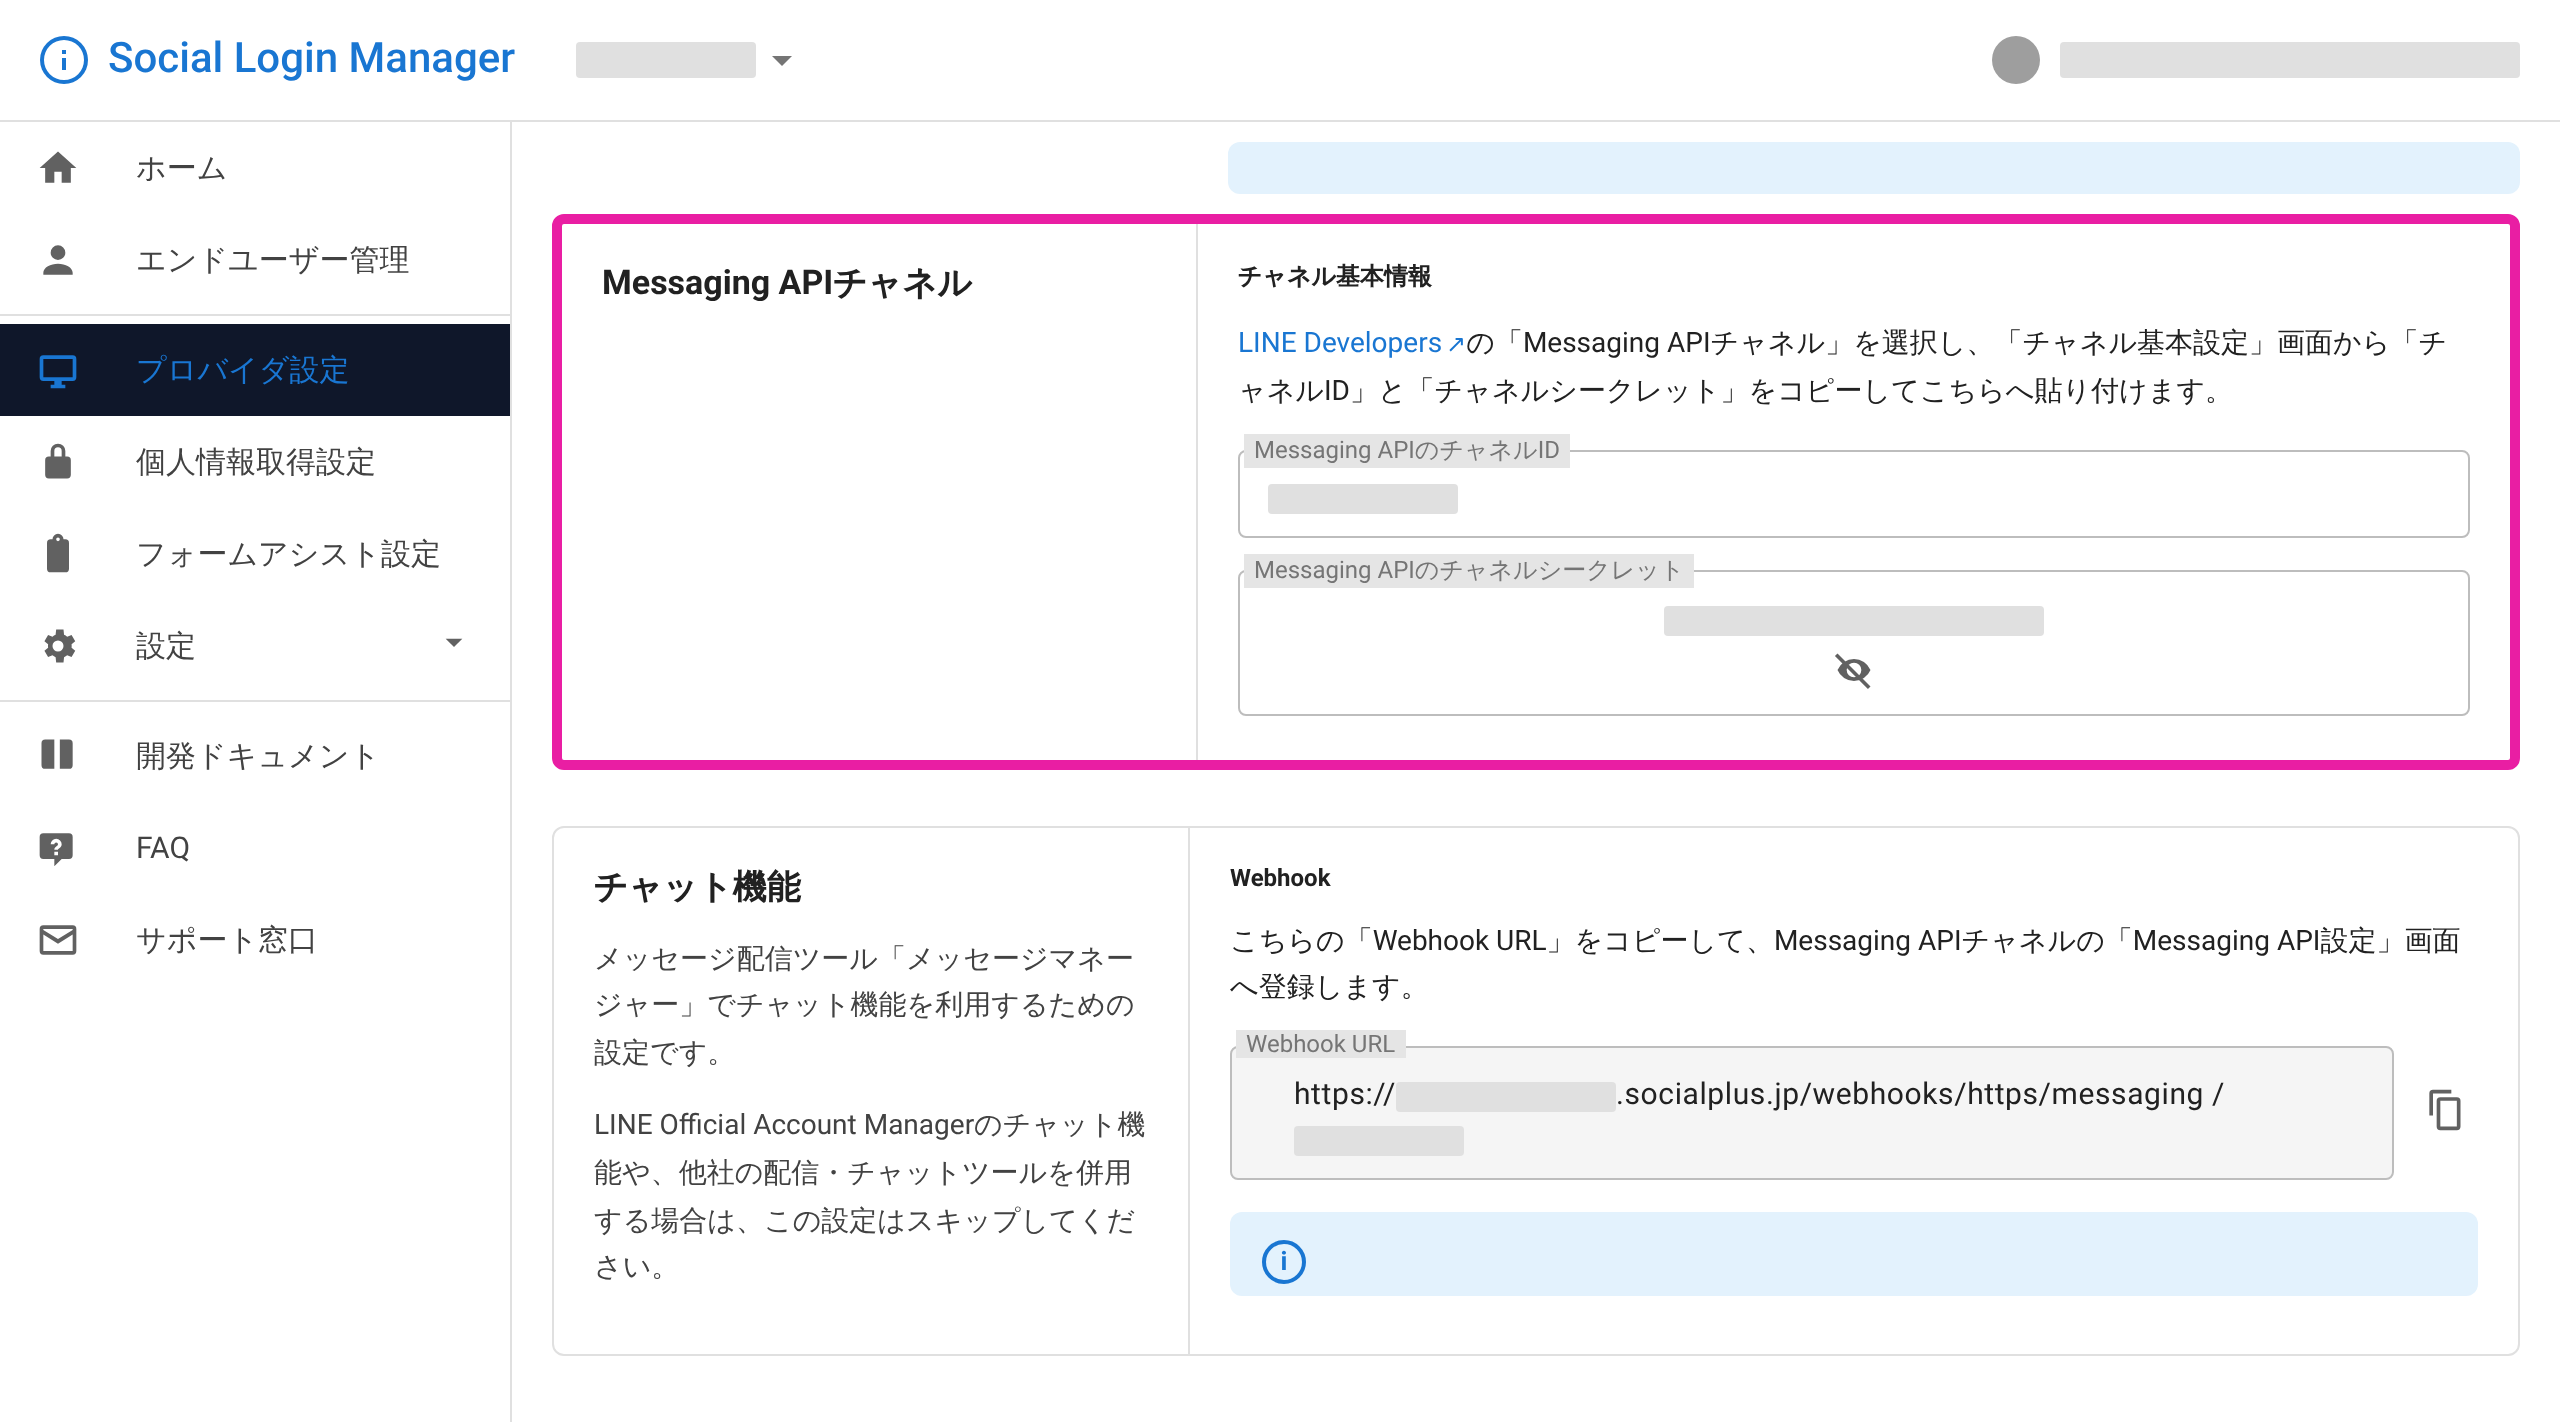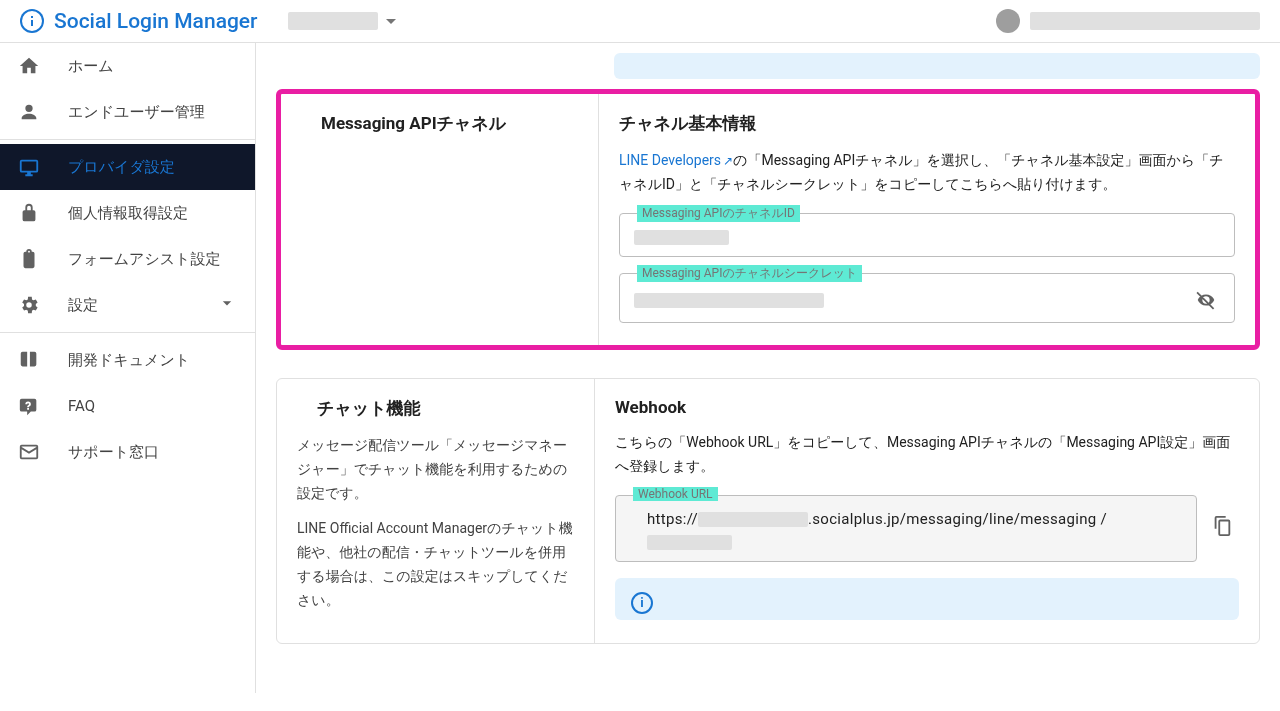--- a/index.html
+++ b/index.html
@@ -1,19 +1,19 @@
 <!DOCTYPE html>
 <html><head>
 <meta charset="utf-8">
 <style>
 * { box-sizing: border-box; margin: 0; padding: 0; }
 body { font-family: -apple-system, BlinkMacSystemFont, "Segoe UI", Roboto, "Helvetica Neue", Arial, sans-serif; background: #fff; color: #212121; width: 1280px; height: 711px; overflow: hidden; }
 
 
-.header { height: 43px; display: flex; align-items: center; padding: 0 20px; border-bottom: 1px solid #e0e0e0; }
+.header { height: 61px; display: flex; align-items: center; padding: 0 20px; border-bottom: 1px solid #e0e0e0; }
 .header-logo { display: flex; align-items: center; gap: 10px; }
 .logo-circle { width: 24px; height: 24px; border-radius: 50%; background: #1976d2; display: flex; align-items: center; justify-content: center; color: #fff; font-weight: 700; font-size: 14px; }
 .app-title { color: #1976d2; font-size: 21px; font-weight: 500; }
 .header-site { margin-left: 30px; display: flex; align-items: center; gap: 8px; cursor: pointer; }
 .redact { background: #e0e0e0; border-radius: 2px; display: inline-block; }
 .redact.rd1 { width: 90px; height: 18px; }
 .dropdown-arrow { width: 0; height: 0; border-left: 5px solid transparent; border-right: 5px solid transparent; border-top: 5px solid #757575; }
 .header-spacer { flex: 1; }
 .header-user { display: flex; align-items: center; gap: 10px; }
 .user-icon { width: 24px; height: 24px; border-radius: 50%; background: #9e9e9e; }
@@ -32,31 +32,31 @@
 .side-item .chev { margin-left: auto; }
 .side-item .chev svg { width: 20px; height: 20px; fill: #616161; }
 .side-divider { height: 1px; background: #e0e0e0; margin: 4px 0; }
 
 
 .main { flex: 1; background: #fff; overflow-y: auto; padding: 0 20px 40px 20px; }
 .top-info-box { background: #e3f2fd; border-radius: 6px; height: 26px; margin-left: 338px; margin-bottom: 10px; margin-top: 10px; }
 .section { border: 1px solid #e0e0e0; border-radius: 6px; display: flex; margin-bottom: 28px; background: #fff; }
 .section.highlight { border: 5px solid #e91ea3; }
 .section-left { width: 318px; flex: 0 0 318px; border-right: 1px solid #e0e0e0; padding: 18px 20px; }
-.section-left h2 { font-size: 17px; font-weight: 700; color: #212121; margin-bottom: 14px; margin-left: 20px; }
+.section-left h2 { font-size: 17px; font-weight: 700; color: #212121; margin-bottom: 14px; }
 .section-left p { font-size: 14px; color: #424242; line-height: 1.7; margin-bottom: 12px; }
 .section-right { flex: 1; padding: 18px 20px; }
-.section-right h2 { font-size: 17px; font-weight: 700; color: #212121; margin-bottom: 14px; }
+.section-right h2 { font-size: 12px; font-weight: 700; color: #212121; margin-bottom: 14px; }
 .section-right .desc { font-size: 14px; color: #212121; line-height: 1.7; margin-bottom: 16px; }
 .link { color: #1976d2; text-decoration: none; cursor: pointer; margin-top: 36px; }
 .link .ext { font-size: 12px; margin-left: 2px; }
 
 .field-wrap { position: relative; border: 1px solid #bdbdbd; border-radius: 4px; padding: 12px 14px 8px 14px; margin-bottom: 16px; display: flex; align-items: center; }
-.field-wrap.last { margin-bottom: 4px; }
-.field-wrap .label { position: absolute; top: -9px; left: 17px; background: #5eead4; padding: 0 5px; font-size: 12px; color: #757575; }
+.field-wrap.last { margin-bottom: 4px; flex-direction: column; }
+.field-wrap .label { position: absolute; top: -9px; left: 2px; background: #e5e5e5; padding: 0 5px; font-size: 12px; color: #757575; }
 .field-wrap .value { flex: 1; font-size: 15px; color: #212121; letter-spacing: 0.3px; line-height: 1.5; word-break: break-all; }
 .field-wrap .value .redact-inline { background: #e0e0e0; border-radius: 2px; display: inline-block; height: 15px; vertical-align: middle; }
 .eye-btn, .copy-btn { cursor: pointer; color: #616161; width: 28px; height: 28px; display: flex; align-items: center; justify-content: center; flex: 0 0 28px; }
 .eye-btn svg, .copy-btn svg { width: 22px; height: 22px; fill: #616161; }
 .copy-out { margin-left: 14px; flex: 0 0 28px; cursor: pointer; }
 .copy-out svg { width: 22px; height: 22px; fill: #616161; }
 .ro-row { display: flex; align-items: center; margin-bottom: 16px; }
 .ro-row .field-wrap { flex: 1; margin-bottom: 0; background: #f5f5f5; padding-left: 31px; }
 
 .info-callout { display: flex; gap: 16px; background: #e3f2fd; border-radius: 6px; padding: 14px 16px 6px 16px; margin-top: 14px; }
@@ -204,21 +204,21 @@
         <h2>チャット機能</h2>
         <p>メッセージ配信ツール「メッセージマネージャー」でチャット機能を利用するための設定です。</p>
         <p>LINE Official Account Managerのチャット機能や、他社の配信・チャットツールを併用する場合は、この設定はスキップしてください。</p>
       </div>
       <div class="section-right">
         <h2>Webhook</h2>
         <p class="desc">こちらの「Webhook URL」をコピーして、Messaging APIチャネルの「Messaging API設定」画面へ登録します。</p>
         <div class="ro-row">
           <div class="field-wrap">
             <span class="label">Webhook URL</span>
-            <span class="value"><span>https://</span><span class="redact-inline" style="width:110px;"></span><span>.socialplus.jp/messaging/line/messaging /</span> <span class="redact-inline" style="width:85px;"></span></span>
+            <span class="value"><span>https://</span><span class="redact-inline" style="width:110px;"></span><span>.socialplus.jp/webhooks/https/messaging /</span> <span class="redact-inline" style="width:85px;"></span></span>
           </div>
           <span class="copy-out"><svg viewBox="0 0 24 24">
                 <path d="M16 1H6a2 2 0 00-2 2v12h2V3h10V1zm3 4H10a2 2 0 00-2 2v14a2 2 0 002 2h9a2 2 0 002-2V7a2 2 0 00-2-2zm0 16H10V7h9v14z"></path>
               </svg></span>
         </div>
         <div class="info-callout">
           <div class="info-ico">i</div>
         </div>
       </div>
     </div>

